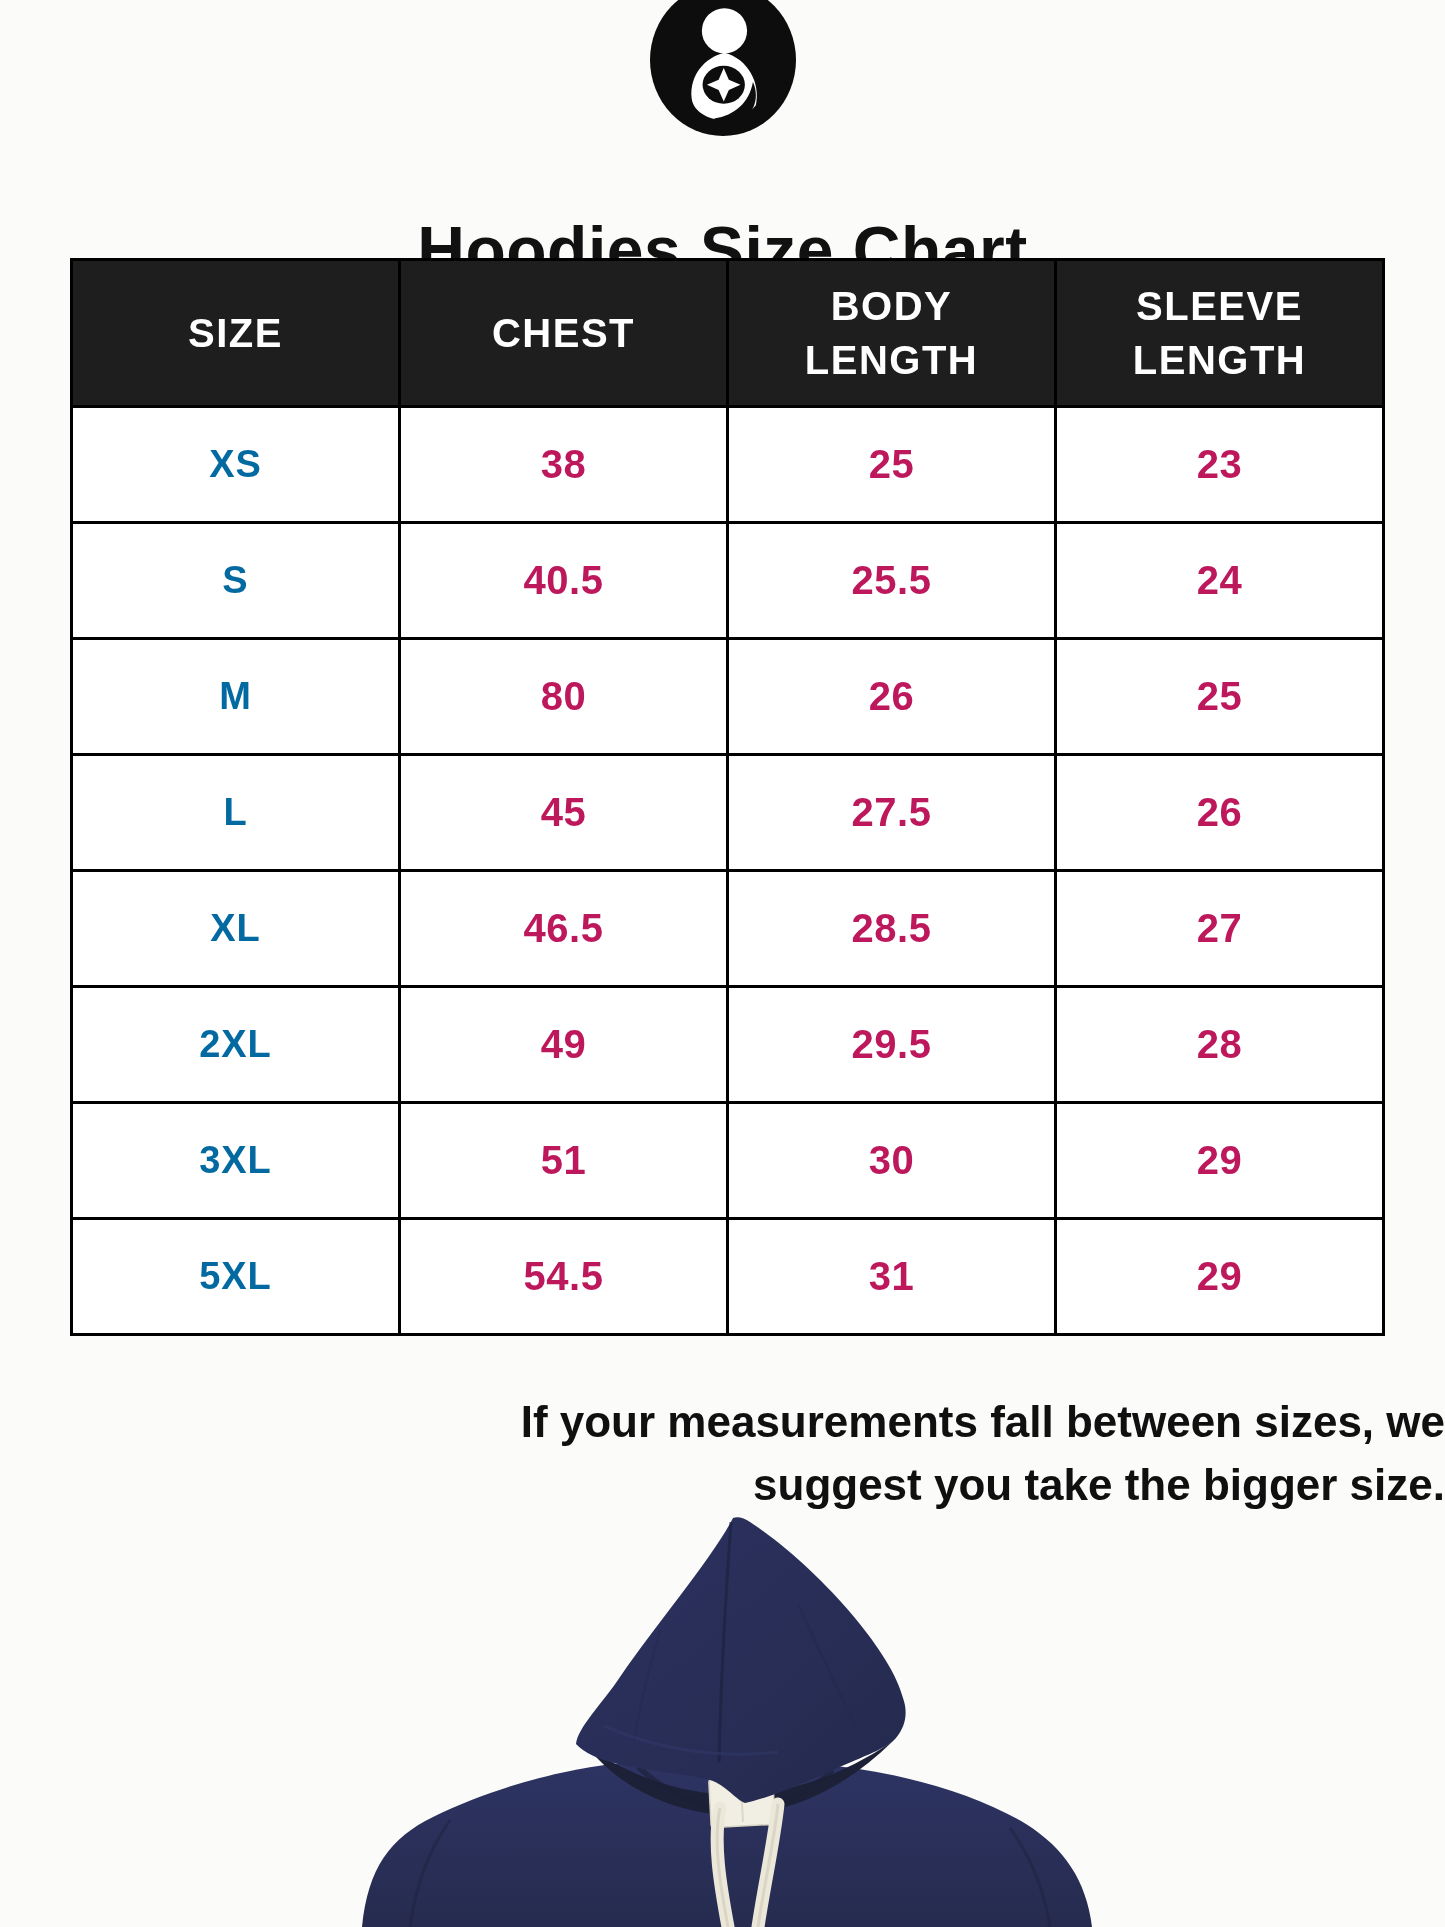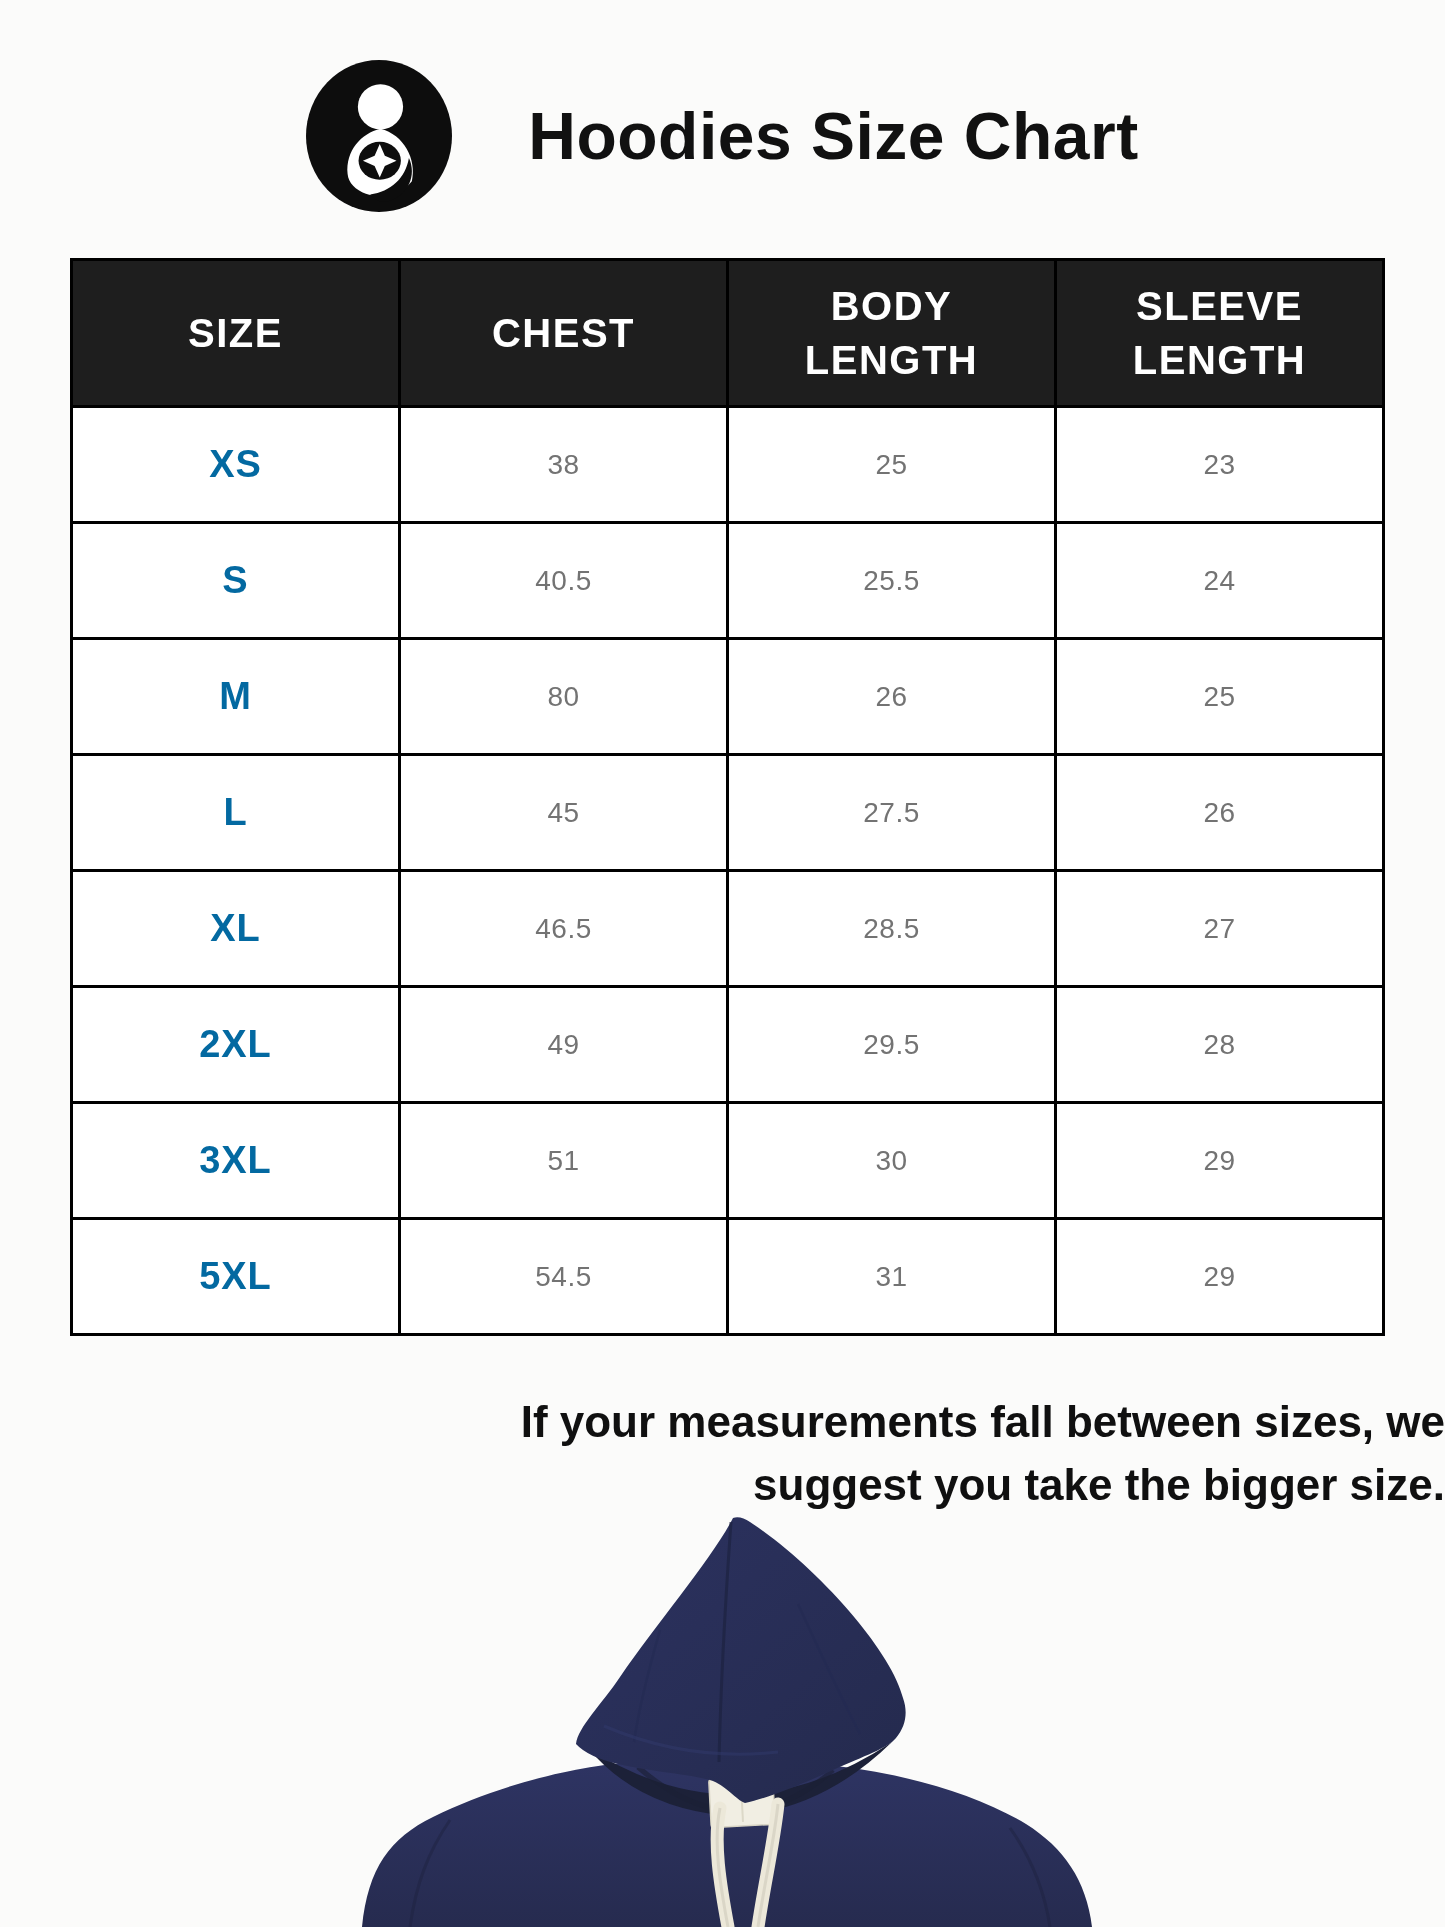--- a/index.html
+++ b/index.html
@@ -3,21 +3,21 @@
 <meta charset="utf-8">
 <style>
   html,body { margin:0; padding:0; background:#fbfbfa; }
   .page {
     position:relative; width:1445px; height:1927px; overflow:hidden;
     background:#fbfbfa; font-family:"Liberation Sans", sans-serif;
   }
   
   .brand-header {
     position:absolute; top:54px; left:0; width:100%; height:164px;
-    display:flex; align-items:center; justify-content:center; gap:76px;
+    display:flex; align-items:center; justify-content:center; gap:76px;flex-direction:column;
   }
   .logo-wrap { width:146px; height:152px; flex:0 0 auto; }
   .logo-wrap svg { width:100%; height:100%; display:block; }
   .page-title {
     margin:0; font-size:66px; font-weight:700; color:#111;
     letter-spacing:0.5px; white-space:nowrap;
   }
   
   .size-table {
     position:absolute; top:258px; left:70px; width:1315px;
@@ -28,22 +28,22 @@
     padding:0;
   }
   .size-table th {
     background:#1e1e1e; color:#fff; font-size:40px; font-weight:700;
     height:144px; letter-spacing:1.5px;
   }
   .size-table th .hdr {
     display:inline-block; max-width:225px; line-height:1.35;
   }
   .size-table td {
-    background:#ffffff; height:113px; font-size:28px; font-weight:400;
-    color:#737373; letter-spacing:0.5px;
+    background:#ffffff; height:113px; font-size:40px; font-weight:700;
+    color:#be185d; letter-spacing:0.5px;
   }
   .size-table td.size-label { font-weight:700; font-size:38px; color:#0369a1; letter-spacing:1px; }
   
   .fit-note {
     position:absolute; top:1390px; left:0; width:100%; margin:0;
     text-align:right; font-size:44px; font-weight:700; color:#101010;
     line-height:63px;
   }
   .fit-note span { display:block; }
   

